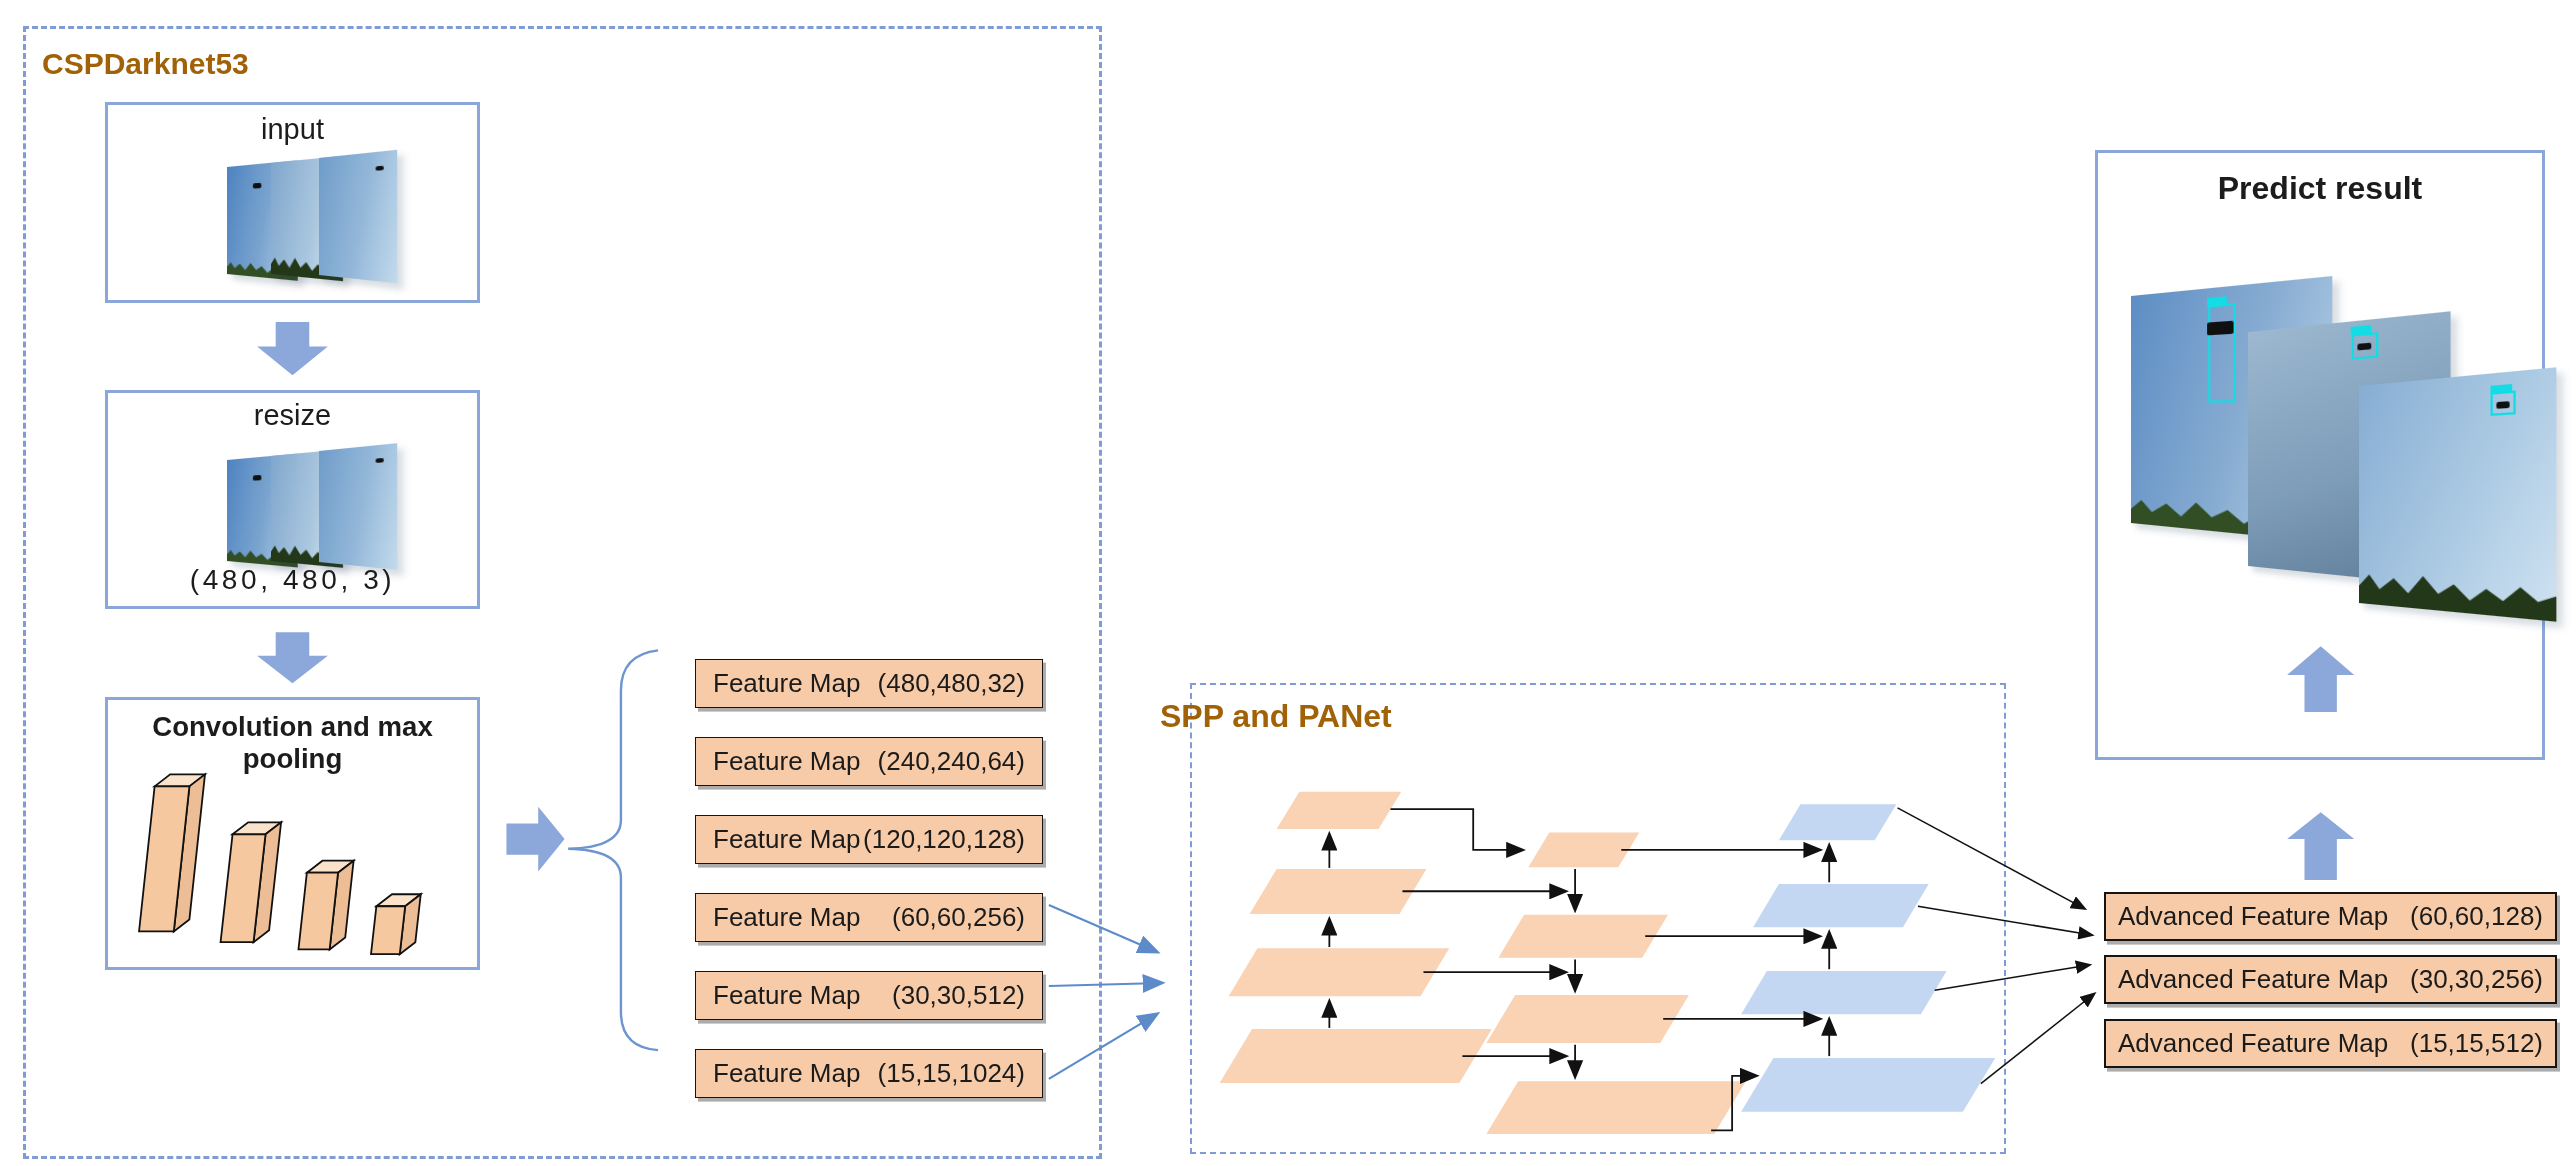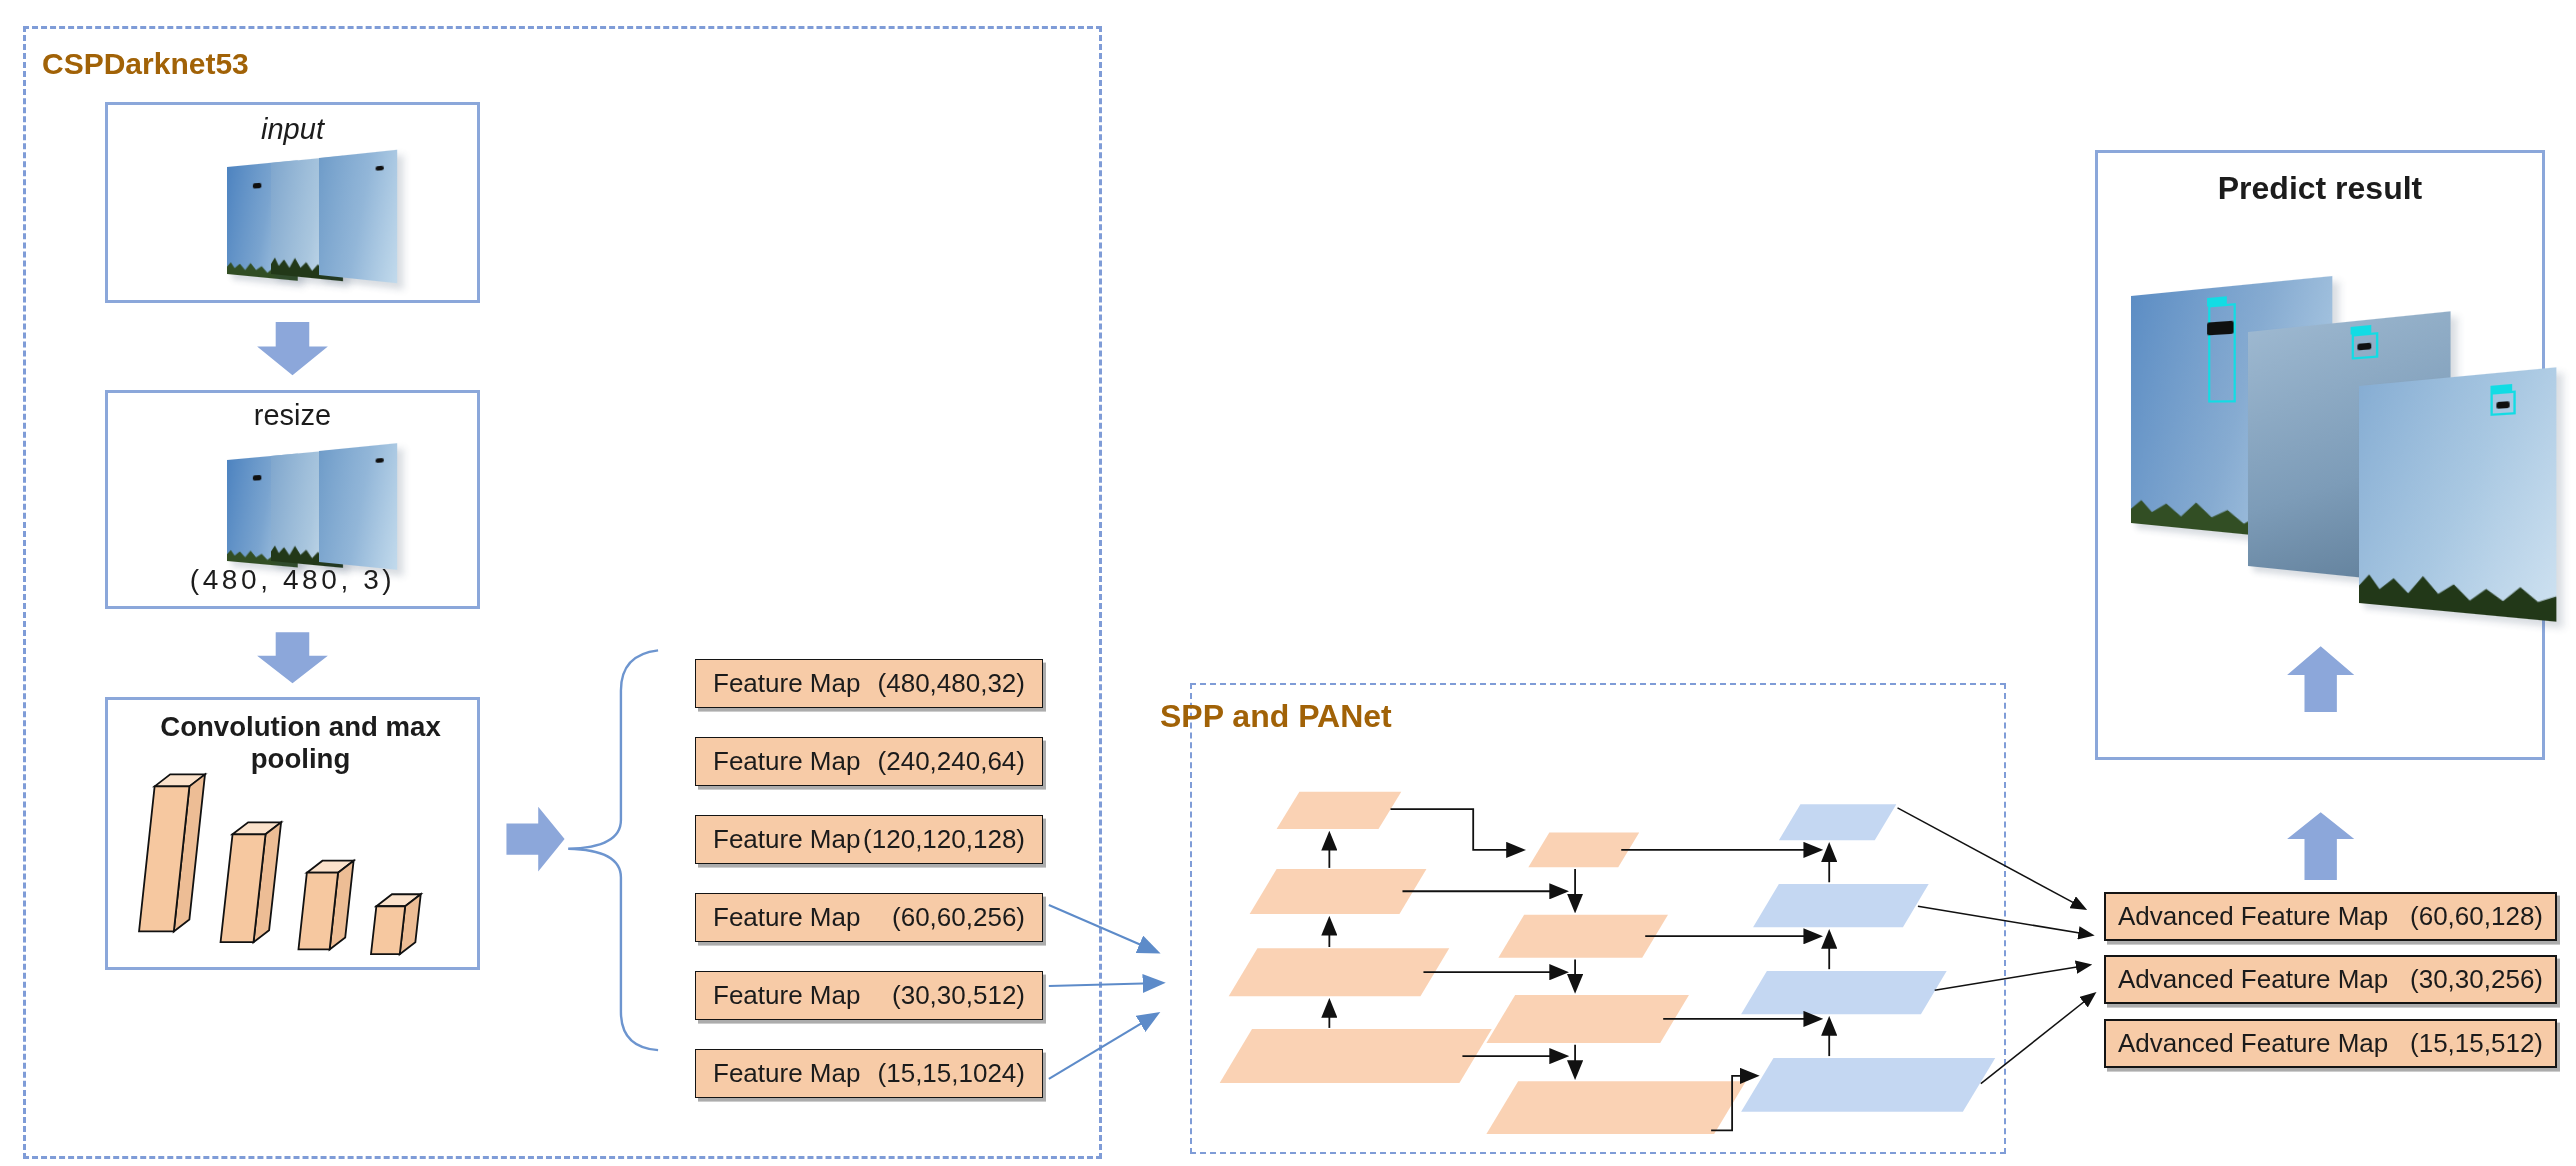--- a/index.html
+++ b/index.html
@@ -48,21 +48,21 @@
 </style>
 </head>
 <body>
 
 <div class="canvas">
 
   <div class="dashed-box" style="left:23px;top:26px;width:1073px;height:1127px;"></div>
   <div class="group-title" style="left:42px;top:47px;font-size:30px;">CSPDarknet53</div>
 
   <div class="blue-box" style="left:105px;top:102px;width:375px;height:201px;">
-    <div class="box-title" style="top:8.4px;font-size:29px;font-style:italic;">input</div>
+    <div class="box-title" style="top:8.4px;font-size:29px;">input</div>
     <div class="photo small sky1" style="left:119px;top:62px;width:66px;height:107px;">
       <div class="trees"></div>
       <div class="drone" style="left:26px;top:18px;width:8.4px;height:4.8px;"></div>
     </div>
     <div class="photo small sky2" style="left:163px;top:58px;width:67px;height:111px;">
       <div class="trees dark" style="height:20%;"></div>
     </div>
     <div class="photo small sky3" style="left:211px;top:53px;width:72px;height:117px;">
       <div class="drone" style="right:10.8px;top:13px;width:7.2px;height:4.2px;"></div>
     </div>
@@ -76,21 +76,21 @@
     </div>
     <div class="photo small sky2" style="left:163px;top:63px;width:67px;height:105px;">
       <div class="trees dark" style="height:20%;"></div>
     </div>
     <div class="photo small sky3" style="left:211px;top:58px;width:72px;height:111px;">
       <div class="drone" style="right:10.8px;top:12px;width:7.2px;height:4.2px;"></div>
     </div>
     <div class="box-title" style="bottom:10px;font-size:28px;letter-spacing:3.6px;">(480, 480, 3)</div>
   </div>
 
-  <div class="blue-box" style="left:105px;top:697px;width:375px;height:273px;padding-left:8px;">
+  <div class="blue-box" style="left:105px;top:697px;width:375px;height:273px;">
     <div class="box-title" style="top:10.8px;font-size:27.6px;font-weight:bold;">Convolution and max pooling</div>
   </div>
 
   <div class="fm-box" style="left:695px;top:659px;width:348px;height:49px;padding:0 17px;">
     <span>Feature Map</span>
     <span>(480,480,32)</span>
   </div>
   <div class="fm-box" style="left:695px;top:737px;width:348px;height:49px;padding:0 17px;">
     <span>Feature Map</span>
     <span>(240,240,64)</span>

